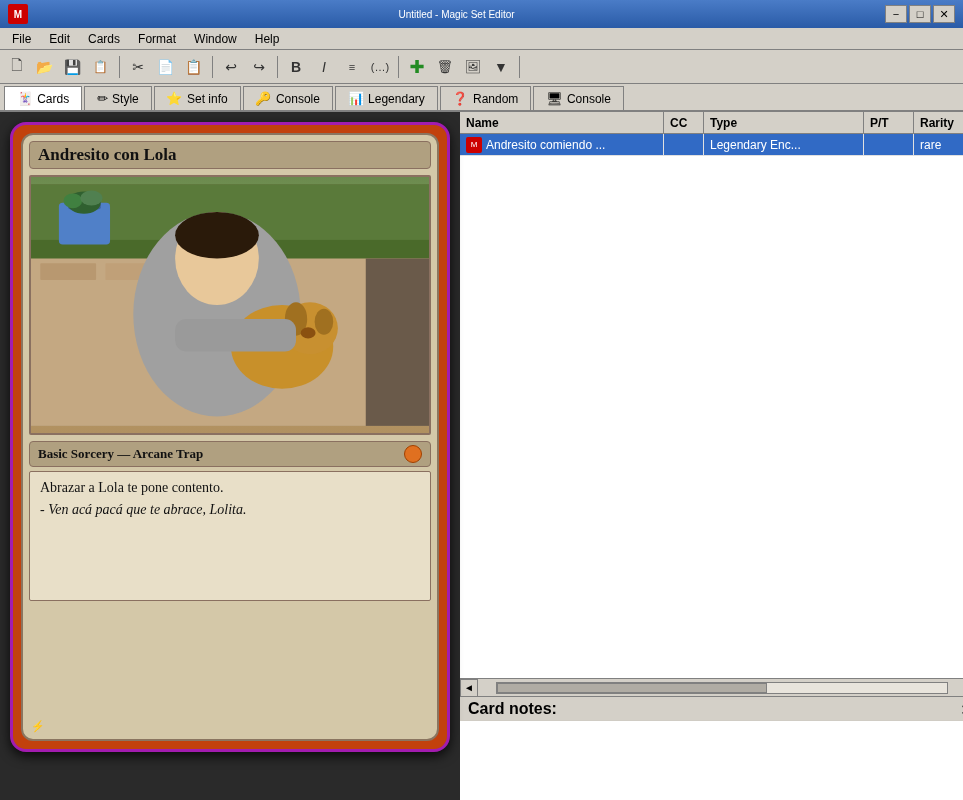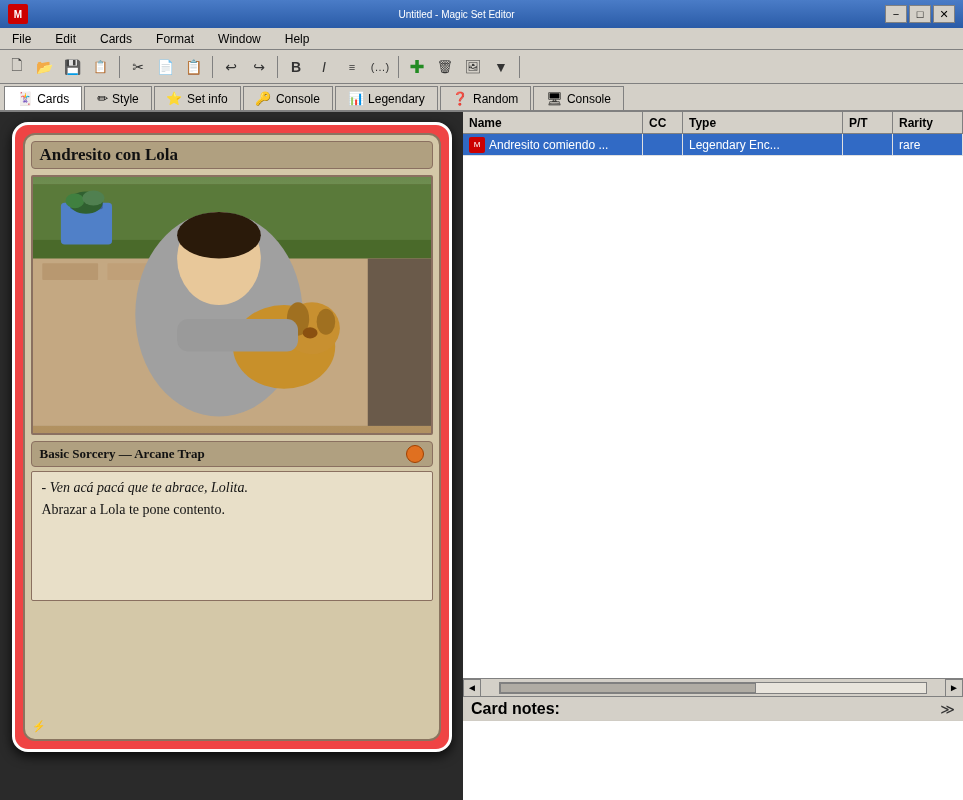--- a/index.html
+++ b/index.html
@@ -22,21 +22,21 @@
     .title-btn { width: 22px; height: 18px; background: #d4d0c8; border: 1px solid #808080; display: flex; align-items: center; justify-content: center; font-size: 11px; cursor: pointer; color: #000; }
 
     
     .menu-bar {
       background: #d4d0c8;
       height: 22px;
       display: flex;
       align-items: center;
       padding: 0 4px;
       border-bottom: 1px solid #808080;
-      gap: 8px;
+      gap: 2px;
     }
     .menu-item { padding: 2px 8px; font-size: 12px; cursor: pointer; color: #000; }
 
     
     .toolbar {
       background: #d4d0c8;
       height: 34px;
       display: flex;
       align-items: center;
       padding: 2px 4px;
@@ -95,23 +95,23 @@
       padding: 10px;
       display: flex;
       align-items: flex-start;
       justify-content: center;
     }
 
     
     .magic-card {
       width: 440px;
       height: 630px;
-      background: #ef4444;
+      background: #c2410c;
       border-radius: 16px;
-      border: 3px solid #ffffff;
+      border: 3px solid #a21caf;
       position: relative;
       overflow: hidden;
       font-family: Times New Roman, serif;
       box-shadow: 0 4px 12px rgba(0,0,0,0.8);
     }
     .card-inner {
       margin: 8px;
       height: calc(100% - 16px);
       border: 2px solid #8a7560;
       border-radius: 12px;
@@ -211,21 +211,21 @@
       font-size: 12px;
       font-weight: bold;
       color: #000;
       padding: 2px 6px;
       border-right: 1px solid #808080;
       height: 100%;
       display: flex; align-items: center;
       cursor: pointer;
       user-select: none;
     }
-    .col-name { width: 180px; }
+    .col-name { width: 204px; }
     .col-cc { width: 40px; }
     .col-type { width: 160px; }
     .col-pt { width: 50px; }
     .col-rarity { width: 70px; }
 
     .card-list-body { flex: 1; background: white; overflow-y: auto; }
     .card-row {
       display: flex;
       align-items: center;
       height: 22px;
@@ -420,25 +420,25 @@
               <ellipse cx="45" cy="18" rx="10" ry="8" fill="#408040"></ellipse>
               <ellipse cx="65" cy="15" rx="12" ry="8" fill="#508050"></ellipse>
             </svg>
           </div>
         </div>
         <div class="card-type-bar">
           <span>Basic Sorcery — Arcane Trap</span>
           <div class="mana-symbol"></div>
         </div>
         <div class="card-text-box">
+          <div class="card-text-line first">
+            <span>Abrazar a Lola te pone contento.</span>
+          </div>
           <div class="card-text-line">
             <span>- Ven acá pacá que te abrace, Lolita.</span>
-          </div>
-          <div class="card-text-line first">
-            <span>Abrazar a Lola te pone contento.</span>
           </div>
         </div>
         <div class="card-footer">
           <span class="card-set-symbol">⚡</span>
         </div>
       </div>
     </div>
   </div>
 
   <div class="right-panel">

